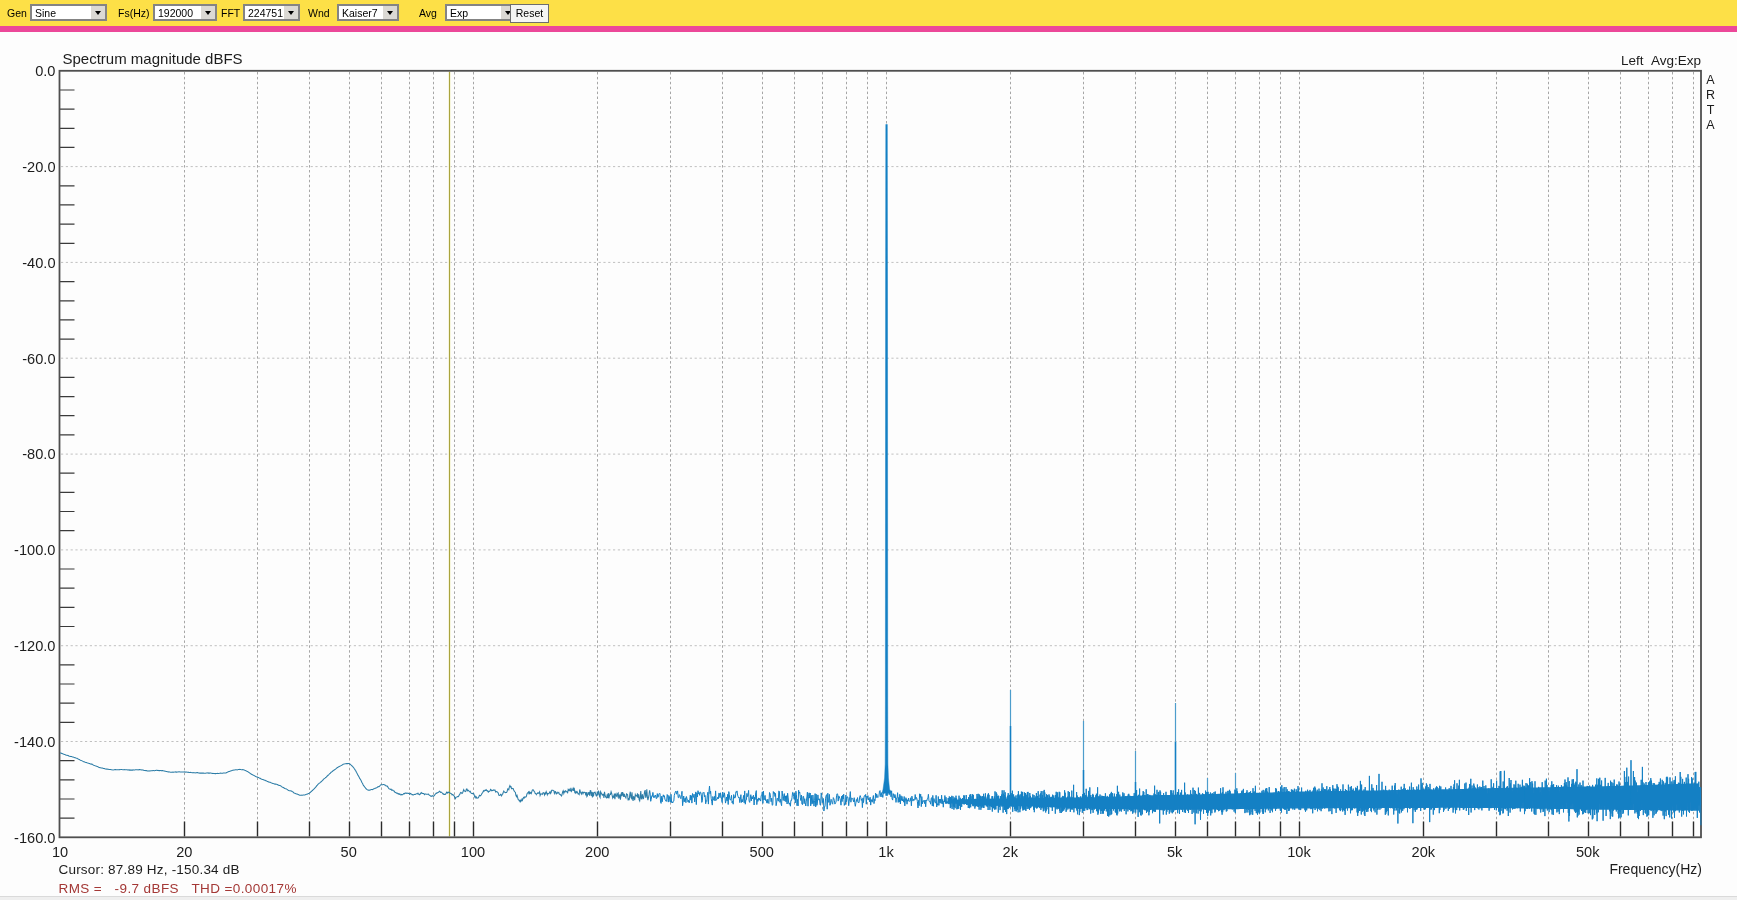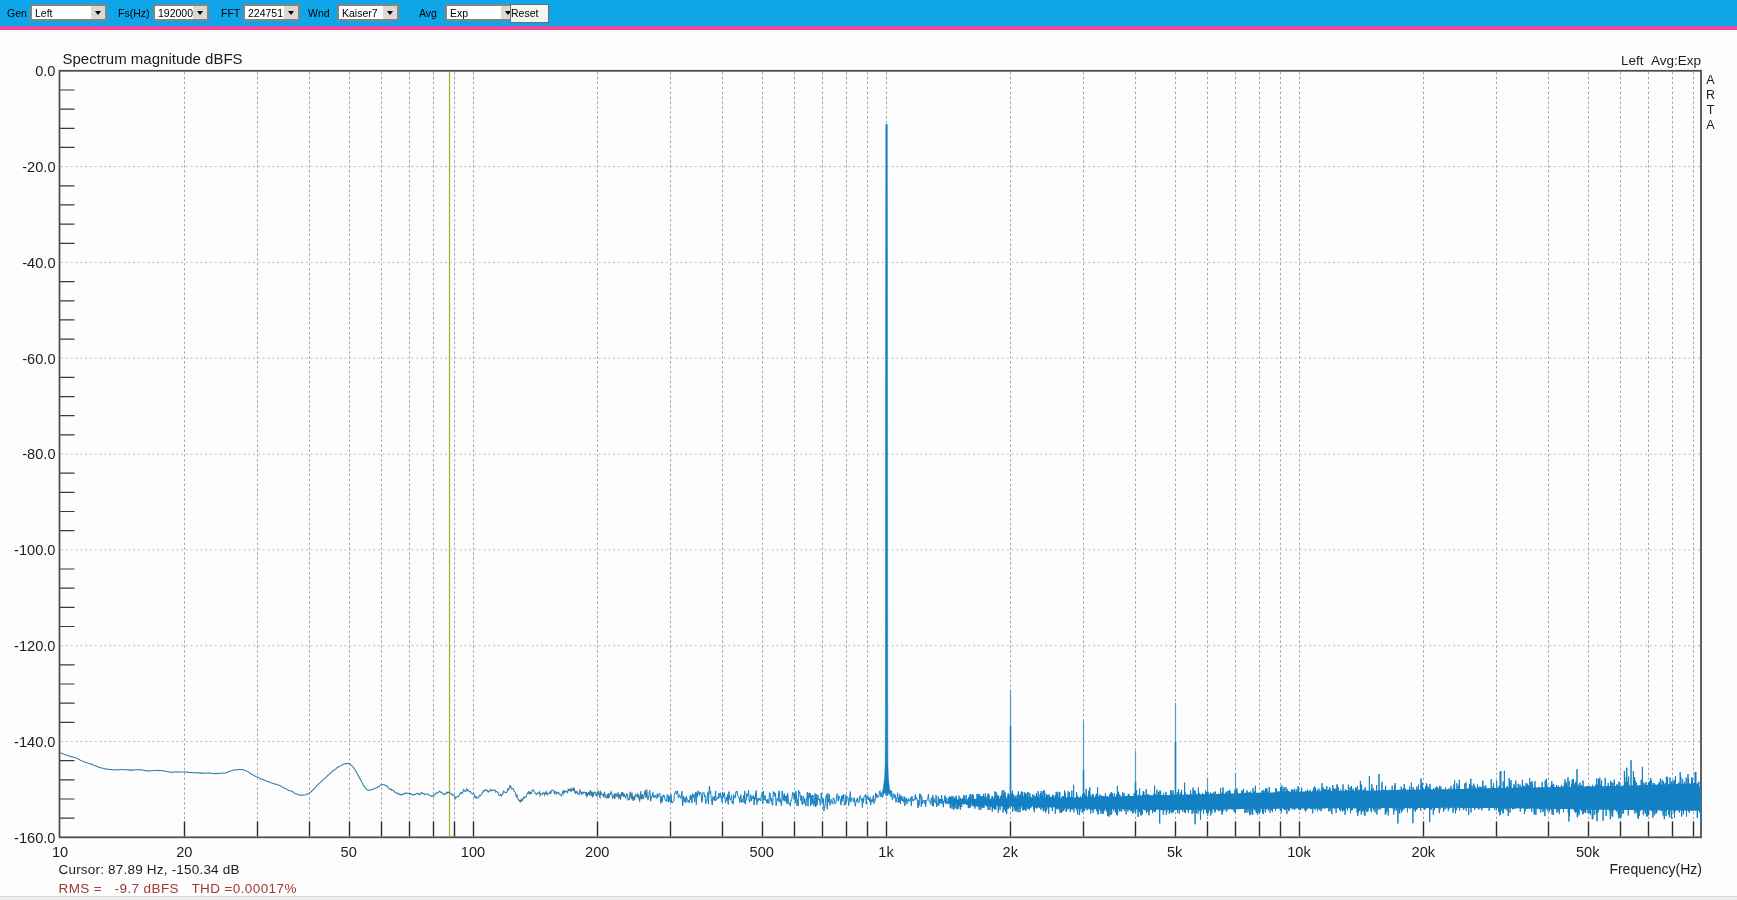--- a/index.html
+++ b/index.html
@@ -1,25 +1,25 @@
 <!DOCTYPE html>
 <html><head><meta charset="utf-8">
 <style>
 html,body{margin:0;padding:0;width:1737px;height:900px;background:#fdfdfd;overflow:hidden;
  font-family:'Liberation Sans',sans-serif}
-.toolbar{position:absolute;left:0;top:0;width:1737px;height:26px;background:#0ea5e9;
- border-bottom:4px solid #ec4899;z-index:5}
+.toolbar{position:absolute;left:0;top:0;width:1737px;height:26px;background:#fde047;
+ border-bottom:6px solid #ec4899;z-index:5}
 .tl{position:absolute;top:7px;font-size:10.5px;color:#000}
 .combo{position:absolute;top:4px;height:17px;background:#fff;border:2px solid #848484;box-sizing:border-box}
 .ct{position:absolute;left:3px;top:0.5px;font-size:10.5px;color:#000}
 .cb{position:absolute;right:0;top:0;width:14px;height:13px;background:#dbd9d4}
 .arr{position:absolute;left:3.5px;top:4.5px;width:0;height:0;border-left:3.5px solid transparent;
  border-right:3.5px solid transparent;border-top:4px solid #000}
 .reset{position:absolute;left:510px;top:4px;width:39px;height:19px;background:#f5f5f3;box-sizing:border-box;
- border:1px solid #6d6d6d;font-size:10.5px;text-align:left;line-height:17px;color:#000}
+ border:1px solid #6d6d6d;font-size:10.5px;text-align:center;line-height:17px;color:#000}
 .bstrip{position:absolute;left:0;top:896px;width:1737px;height:4px;background:#efefef;
  border-top:1px solid #dadada;z-index:5}
 </style></head>
 <body>
 <svg width="1737" height="900" viewBox="0 0 1737 900" style="position:absolute;left:0;top:0;font-family:'Liberation Sans',sans-serif">
 <path d="M184.5 72.0V836.5M257.5 72.0V836.5M309.5 72.0V836.5M349.5 72.0V836.5M381.5 72.0V836.5M409.5 72.0V836.5M433.5 72.0V836.5M454.5 72.0V836.5M473.5 72.0V836.5M597.5 72.0V836.5M670.5 72.0V836.5M722.5 72.0V836.5M762.5 72.0V836.5M794.5 72.0V836.5M822.5 72.0V836.5M846.5 72.0V836.5M867.5 72.0V836.5M886.5 72.0V836.5M1010.5 72.0V836.5M1083.5 72.0V836.5M1135.5 72.0V836.5M1175.5 72.0V836.5M1207.5 72.0V836.5M1235.5 72.0V836.5M1259.5 72.0V836.5M1280.5 72.0V836.5M1299.5 72.0V836.5M1423.5 72.0V836.5M1496.5 72.0V836.5M1548.5 72.0V836.5M1588.5 72.0V836.5M1620.5 72.0V836.5M1648.5 72.0V836.5M1672.5 72.0V836.5M1693.5 72.0V836.5" stroke="#a6a6a6" stroke-width="1" fill="none" stroke-dasharray="2.5 2.4"></path>
 <path d="M61.0 166.6H1700.5M61.0 262.4H1700.5M61.0 358.2H1700.5M61.0 454.1H1700.5M61.0 549.9H1700.5M61.0 645.7H1700.5M61.0 741.5H1700.5" stroke="#c0c0c0" stroke-width="1" fill="none" stroke-dasharray="2.2 2.6"></path>
 <line x1="449.5" y1="71.8" x2="449.5" y2="836.3" stroke="#f2f1cf" stroke-width="2.4"></line>
 <line x1="449.5" y1="71.8" x2="449.5" y2="836.3" stroke="#aaa43e" stroke-width="1"></line>
 <path d="M184.5 821.5V836.5M257.5 821.5V836.5M309.5 821.5V836.5M349.5 821.5V836.5M381.5 821.5V836.5M409.5 821.5V836.5M433.5 821.5V836.5M454.5 821.5V836.5M473.5 821.5V836.5M597.5 821.5V836.5M670.5 821.5V836.5M722.5 821.5V836.5M762.5 821.5V836.5M794.5 821.5V836.5M822.5 821.5V836.5M846.5 821.5V836.5M867.5 821.5V836.5M886.5 821.5V836.5M1010.5 821.5V836.5M1083.5 821.5V836.5M1135.5 821.5V836.5M1175.5 821.5V836.5M1207.5 821.5V836.5M1235.5 821.5V836.5M1259.5 821.5V836.5M1280.5 821.5V836.5M1299.5 821.5V836.5M1423.5 821.5V836.5M1496.5 821.5V836.5M1548.5 821.5V836.5M1588.5 821.5V836.5M1620.5 821.5V836.5M1648.5 821.5V836.5M1672.5 821.5V836.5M1693.5 821.5V836.5" stroke="#2b2b2b" stroke-width="1.4" fill="none"></path>
@@ -58,27 +58,27 @@
 <text x="1710.5" y="98.7" font-size="12.5" fill="#1c1c1c" text-anchor="middle">R</text>
 <text x="1710.5" y="113.8" font-size="12.5" fill="#1c1c1c" text-anchor="middle">T</text>
 <text x="1710.5" y="128.9" font-size="12.5" fill="#1c1c1c" text-anchor="middle">A</text>
 <text x="1702" y="873.5" font-size="14" fill="#1c1c1c" text-anchor="end">Frequency(Hz)</text>
 <text x="58.5" y="874" font-size="13.5" letter-spacing="0.2" fill="#1c1c1c">Cursor: 87.89 Hz, -150.34 dB</text>
 <text x="58.5" y="893" font-size="13.5" letter-spacing="0.4" fill="#a43836">RMS =&nbsp;&nbsp;&nbsp;-9.7 dBFS&nbsp;&nbsp;&nbsp;THD =0.00017%</text>
 </svg>
 <div class="toolbar">
 <span class="tl" style="left:7px">Gen</span>
 <div class="combo" style="left:30px;width:77px">
-      <span class="ct">Left</span>
+      <span class="ct">Sine</span>
       <span class="cb">
         <span class="arr"></span>
       </span>
     </div>
 <span class="tl" style="left:118px">Fs(Hz)</span>
-<div class="combo" style="left:153px;width:56px">
+<div class="combo" style="left:153px;width:64px">
       <span class="ct">192000</span>
       <span class="cb">
         <span class="arr"></span>
       </span>
     </div>
 <span class="tl" style="left:221px">FFT</span>
 <div class="combo" style="left:243px;width:57px">
       <span class="ct">224751</span>
       <span class="cb">
         <span class="arr"></span>

